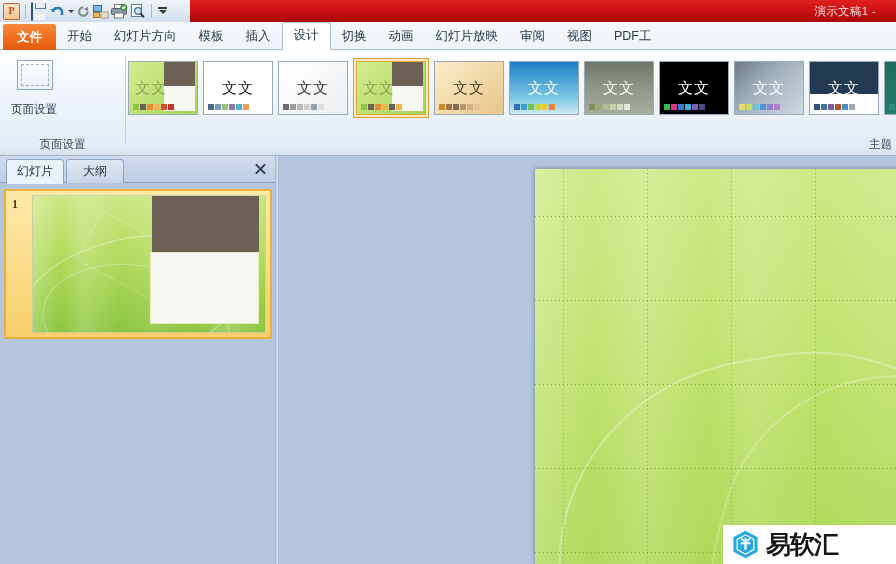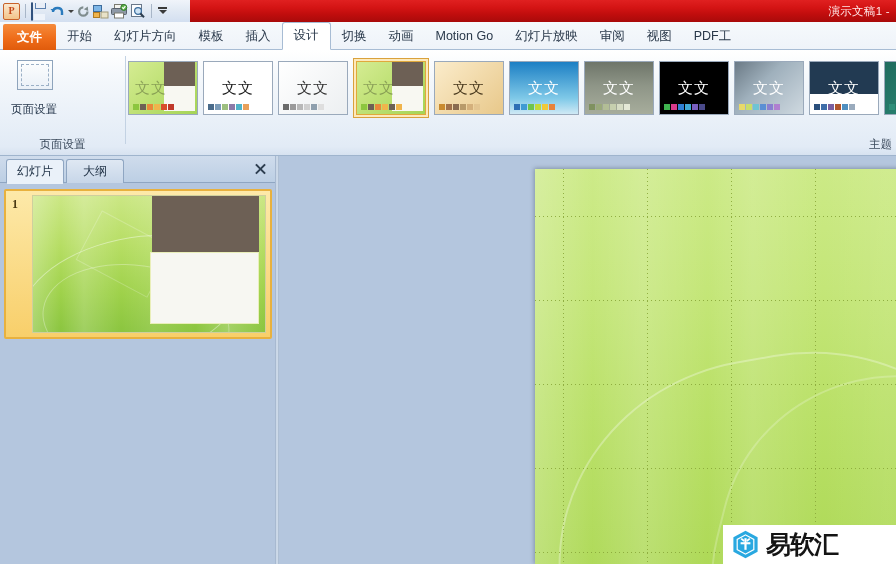--- a/index.html
+++ b/index.html
@@ -50,21 +50,21 @@
   .ic-qatmore{width:11px;height:15px;position:relative;}
   .ic-qatmore:before{content:"";position:absolute;left:1px;top:3px;width:9px;height:2px;background:#3a3a3a;}
   .ic-qatmore:after{content:"";position:absolute;left:2px;top:6px;border-left:4px solid transparent;border-right:4px solid transparent;border-top:4px solid #3a3a3a;}
 
   .titlebar-red{
     position:absolute;left:190px;top:0;right:0;height:22px;
     background:linear-gradient(to bottom,#e02020 0%,#d41414 35%,#c00d0d 65%,#a90a0a 100%);
     display:flex;align-items:center;justify-content:flex-end;
   }
   .win-title{
-    color:#ffe9e9;font-size:11.5px;letter-spacing:.3px;padding-right:6px;white-space:nowrap;
+    color:#ffe9e9;font-size:11.5px;letter-spacing:.3px;padding-right:20px;white-space:nowrap;
   }
 
   
   .tabstrip{
     position:absolute;left:0;top:22px;width:896px;height:28px;
     background:linear-gradient(to bottom,#f6f9fc 0%,#eef3f9 100%);
     display:flex;align-items:flex-end;
   }
   .tabstrip:after{
     content:"";position:absolute;left:0;bottom:0;width:896px;height:1px;background:#a7bcd4;
@@ -353,21 +353,20 @@
 
   <div class="tabstrip" id="tabstrip">
       <div class="tab file"><span>文件</span></div>
       <div class="tab"><span>开始</span></div>
       <div class="tab"><span>幻灯片方向</span></div>
       <div class="tab"><span>模板</span></div>
       <div class="tab"><span>插入</span></div>
       <div class="tab active"><span>设计</span></div>
       <div class="tab"><span>切换</span></div>
       <div class="tab"><span>动画</span></div>
-      <div class="tab"><span>Motion Go</span></div>
       <div class="tab"><span>幻灯片放映</span></div>
       <div class="tab"><span>审阅</span></div>
       <div class="tab"><span>视图</span></div>
       <div class="tab"><span>PDF工</span></div>
     </div>
 
   <div class="ribbon">
 
     <div class="grp grp-page">
 

